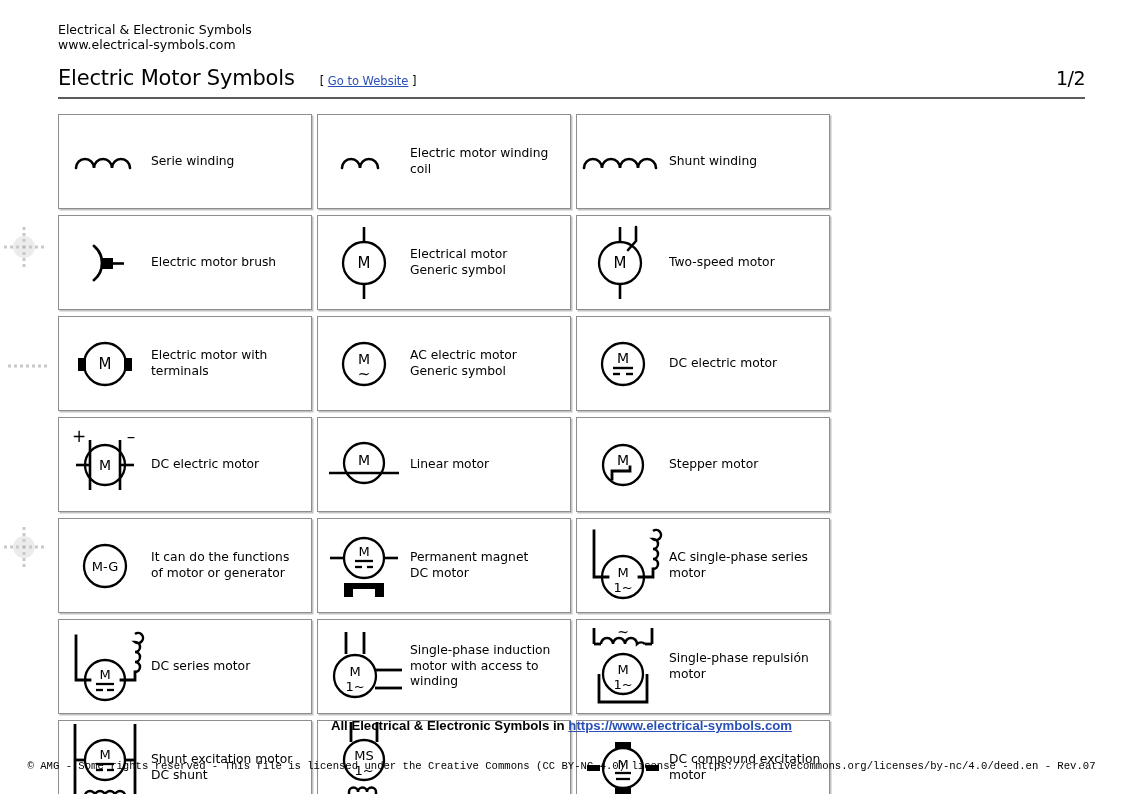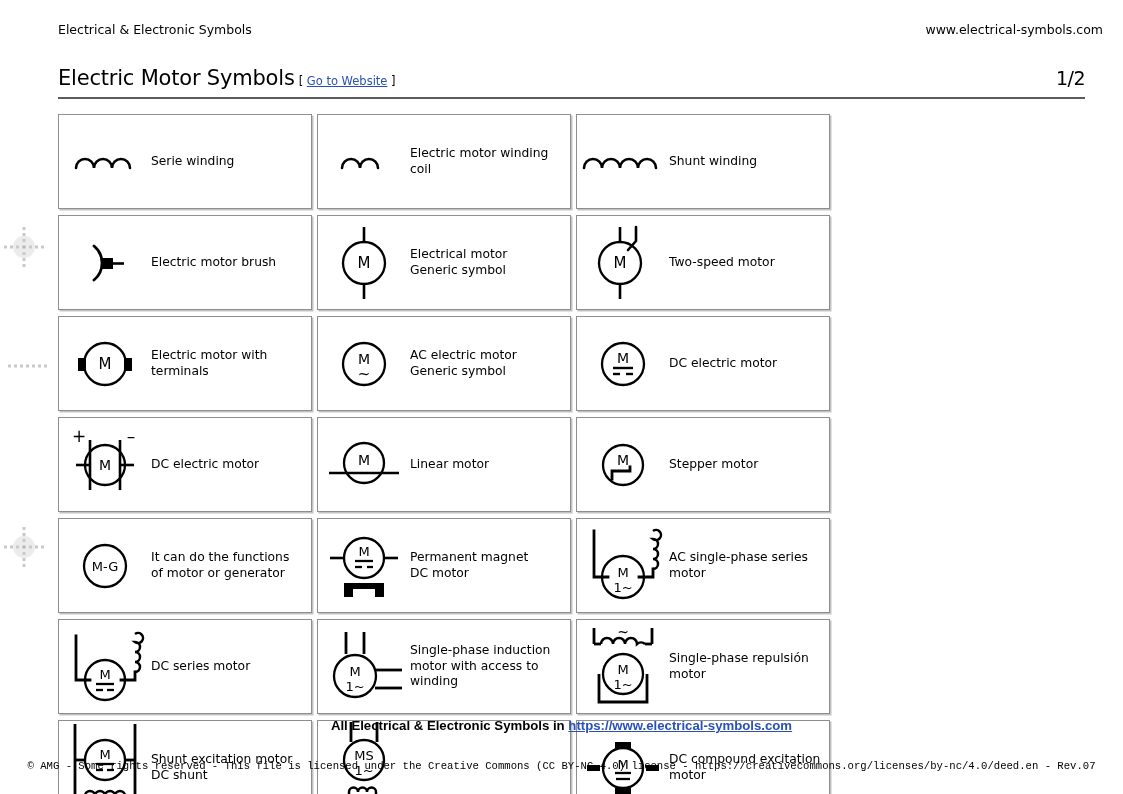--- a/index.html
+++ b/index.html
@@ -21,41 +21,42 @@
     position: absolute;
     top: 22px;
     left: 58px;
     right: 20px;
     height: 20px;
     display: flex;
     justify-content: space-between;
     align-items: flex-start;
     font-size: 12.5px;
     color: #000;
+    flex-direction: column;
   }
   .hdr-right { font-size: 12.5px; }
 
   .title-row {
     position: absolute;
     top: 66px;
     left: 58px;
     right: 38px;
     display: flex;
     justify-content: space-between;
     align-items: baseline;
   }
   .title-left { display: flex; align-items: baseline; }
   .title-main {
     font-size: 21px;
     font-weight: normal;
     letter-spacing: -0.2px;
   }
   .title-link-wrap {
     font-size: 11.5px;
-    margin-left: 4px;
+    margin-left: 25px;
     color: #000;
   }
   .title-link {
     color: #2a50b8;
     text-decoration: underline;
   }
   .page-num {
     font-size: 19px;
     letter-spacing: -0.5px;
   }

